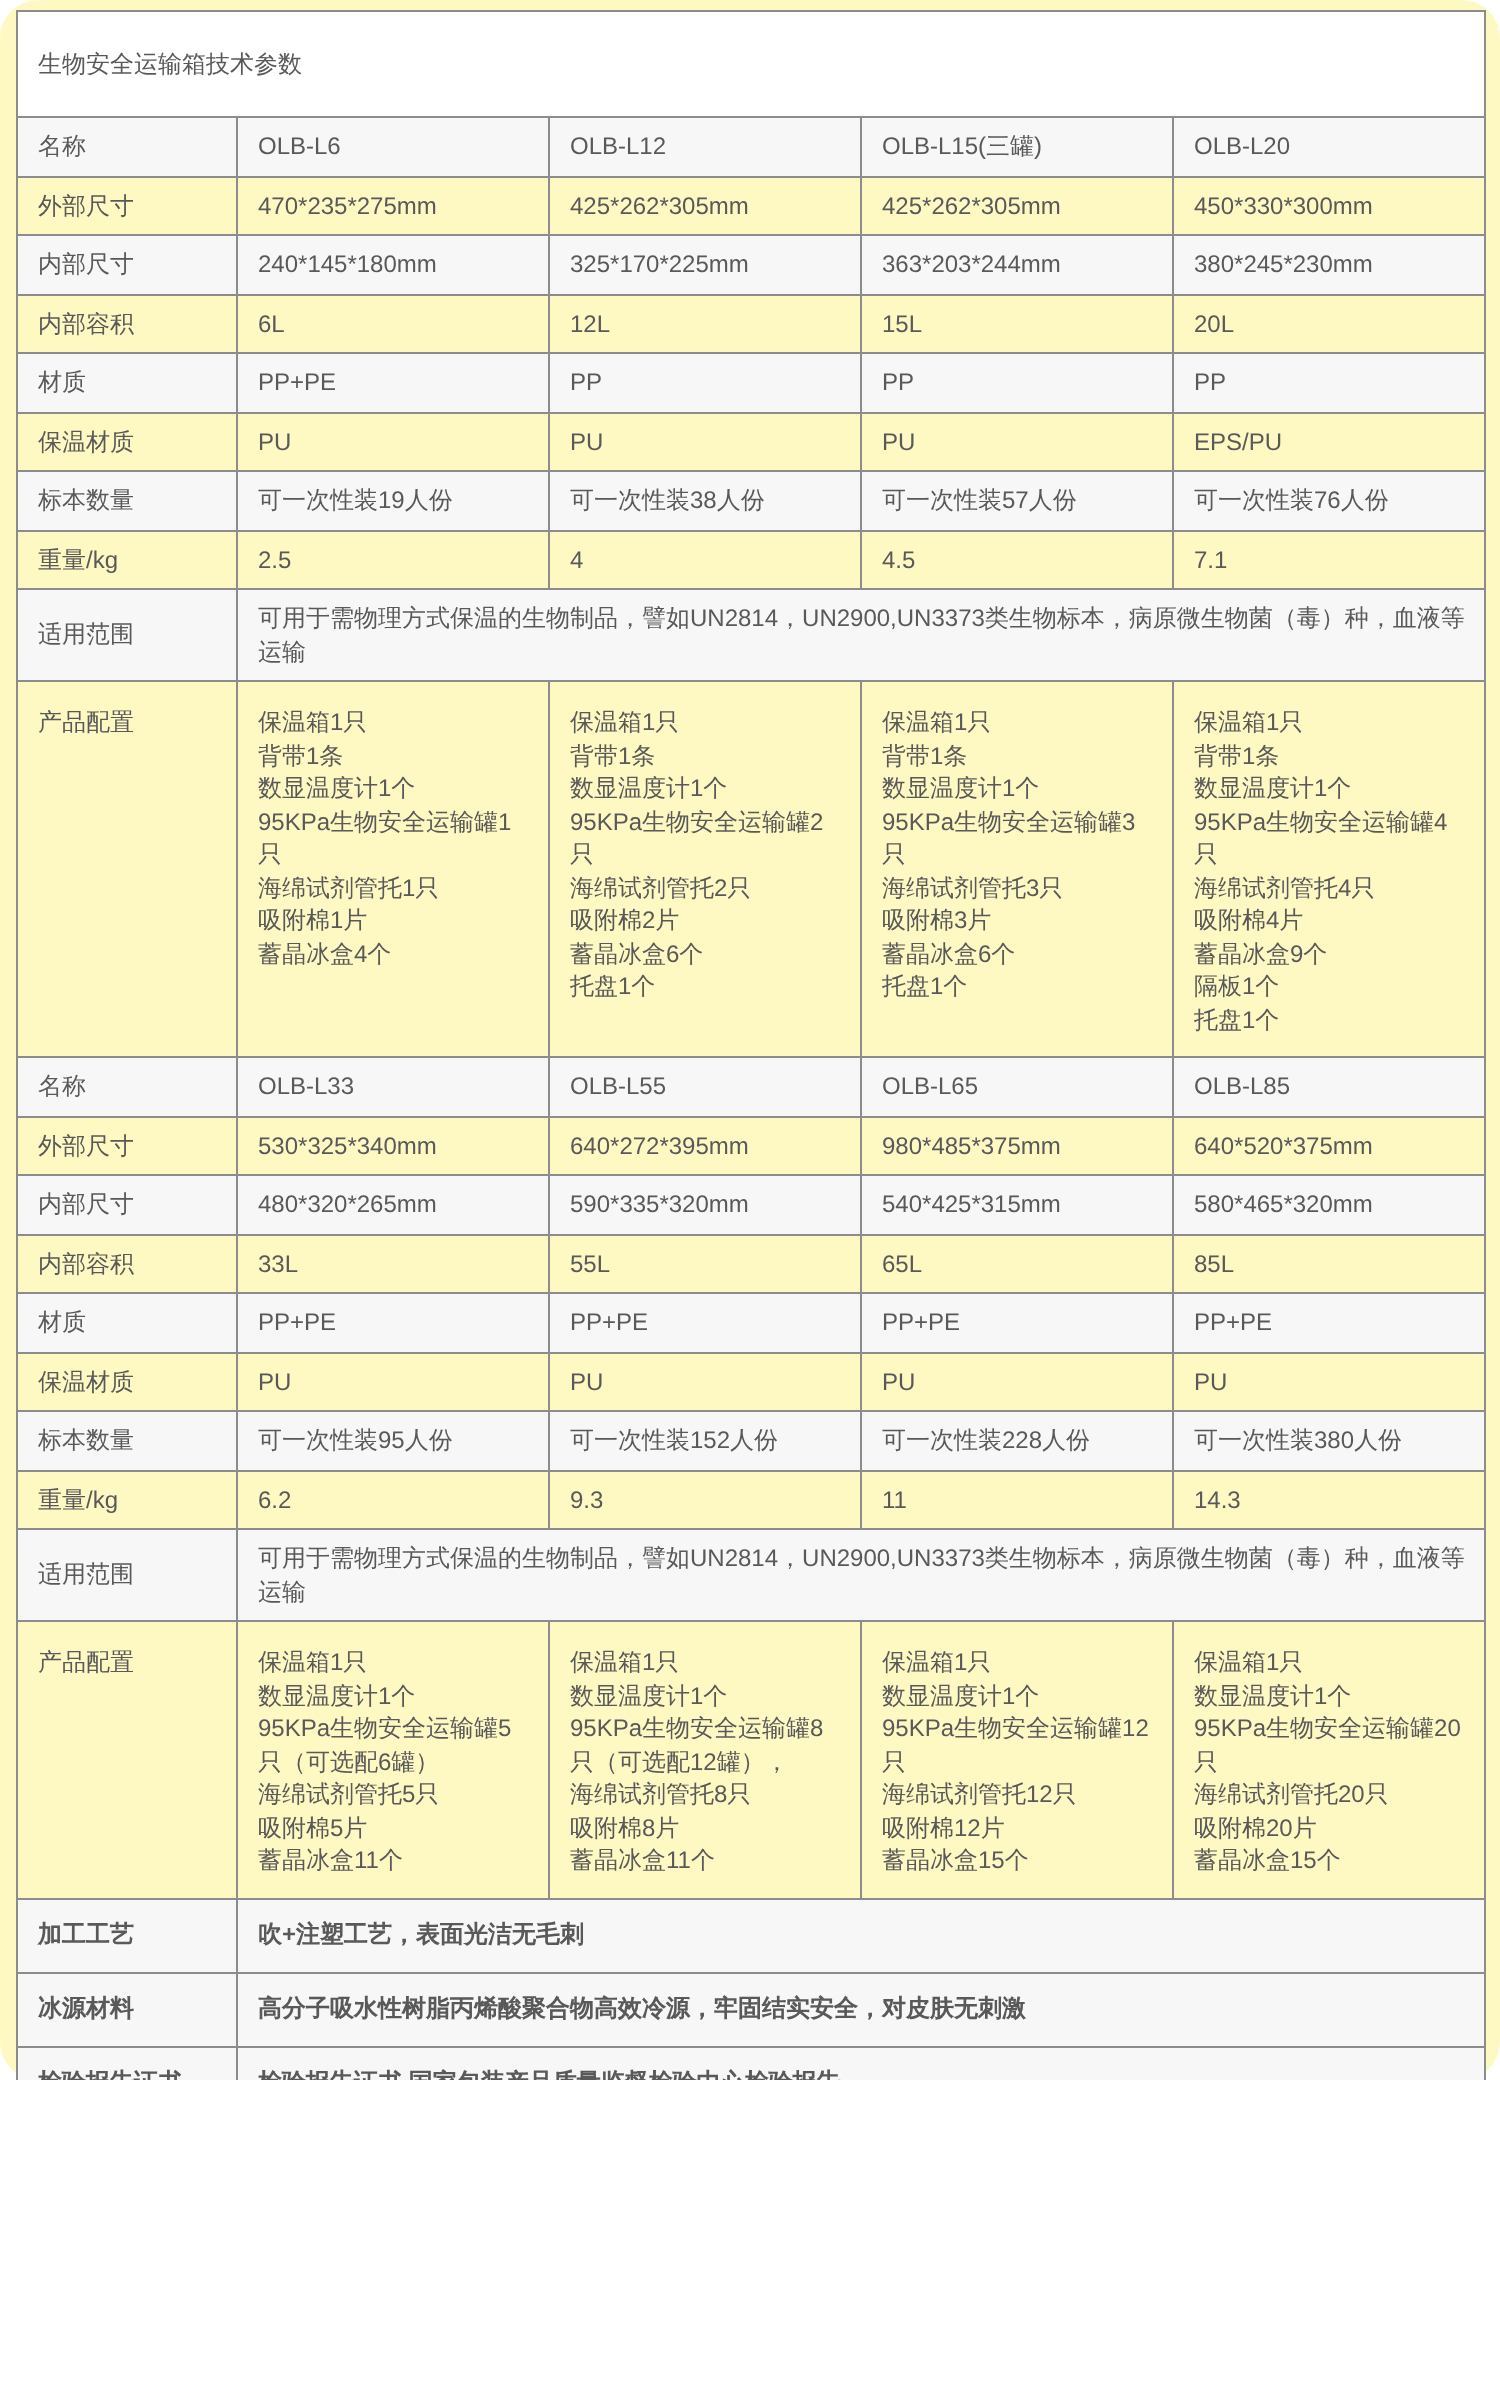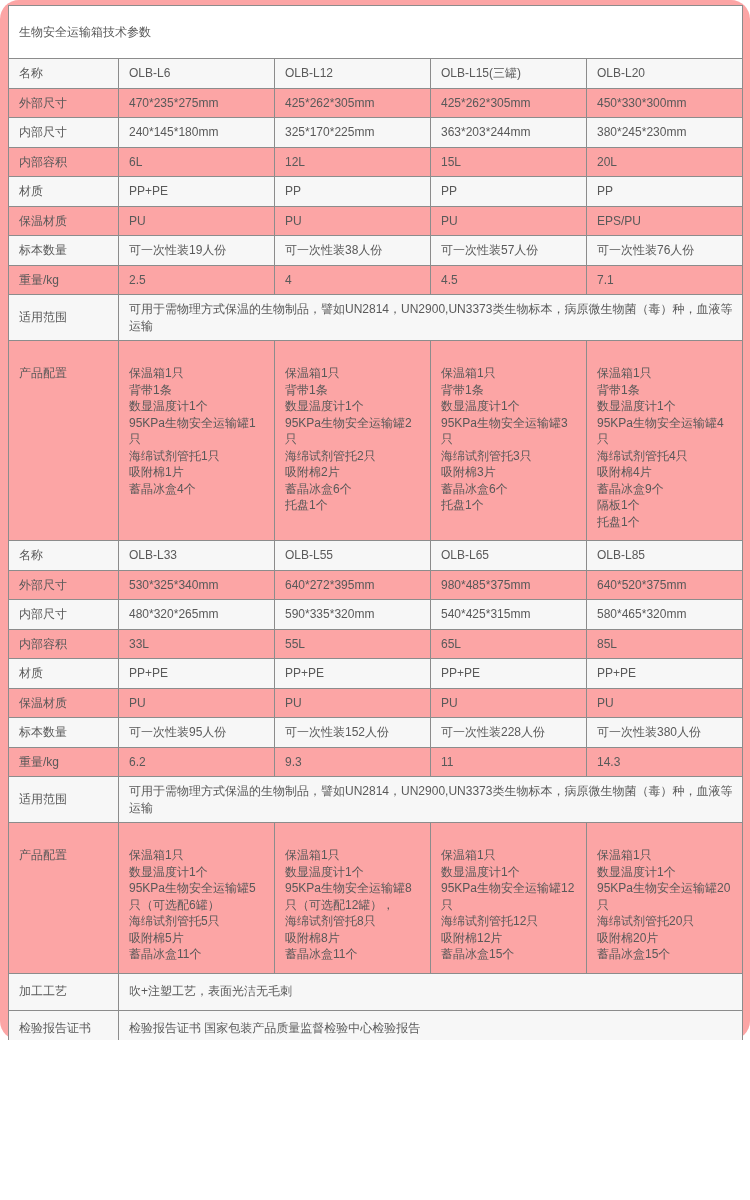--- a/index.html
+++ b/index.html
@@ -6,21 +6,21 @@
     margin: 0;
     padding: 0;
     background: #ffffff;
     font-family: "Liberation Sans", "DejaVu Sans", sans-serif;
   }
   .page {
     width: 750px;
     height: 1040px;
     box-sizing: border-box;
     padding: 5px 8px;
-    background: #fca5a5;
+    background: #fef9c3;
     border-radius: 19px;
   }
   table.spec {
     width: 734px;
     border-collapse: collapse;
     table-layout: fixed;
   }
   table.spec td {
     border: 1px solid #8c8c8c;
     padding: 6px 8px 6px 10px;
@@ -34,22 +34,22 @@
   }
   td.title-cell {
     height: 40px;
     vertical-align: top;
     padding-top: 11px;
     background: #ffffff;
   }
   tr.shade td { background: #f7f7f7; }
   tr td.label-col { }
   tr.std td { height: 16px; }
-  tr.tall td { height: 24px; }
-  tr.multi td { vertical-align: top; padding-top: 24px; padding-bottom: 10px; }
+  tr.tall td { height: 24px; font-weight: bold; }
+  tr.multi td { vertical-align: top; padding-top: 12px; padding-bottom: 10px; }
 </style>
 </head>
 <body>
 
 <div class="page">
   <table class="spec">
     <colgroup>
       <col style="width:110px">
       <col style="width:156px">
       <col style="width:156px">
@@ -240,20 +240,24 @@
 95KPa生物安全运输罐20只
 海绵试剂管托20只
 吸附棉20片
 蓄晶冰盒15个</td>
         </tr>
         <tr class="tall shade">
           <td class="label-col">加工工艺</td>
           <td colspan="4">吹+注塑工艺，表面光洁无毛刺</td>
         </tr>
         <tr class="tall shade">
+          <td class="label-col">冰源材料</td>
+          <td colspan="4">高分子吸水性树脂丙烯酸聚合物高效冷源，牢固结实安全，对皮肤无刺激</td>
+        </tr>
+        <tr class="tall shade">
           <td class="label-col">检验报告证书</td>
           <td colspan="4">检验报告证书 国家包装产品质量监督检验中心检验报告</td>
         </tr>
         <tr class="tall">
           <td class="label-col"></td>
           <td></td>
           <td></td>
           <td></td>
           <td></td>
         </tr>

